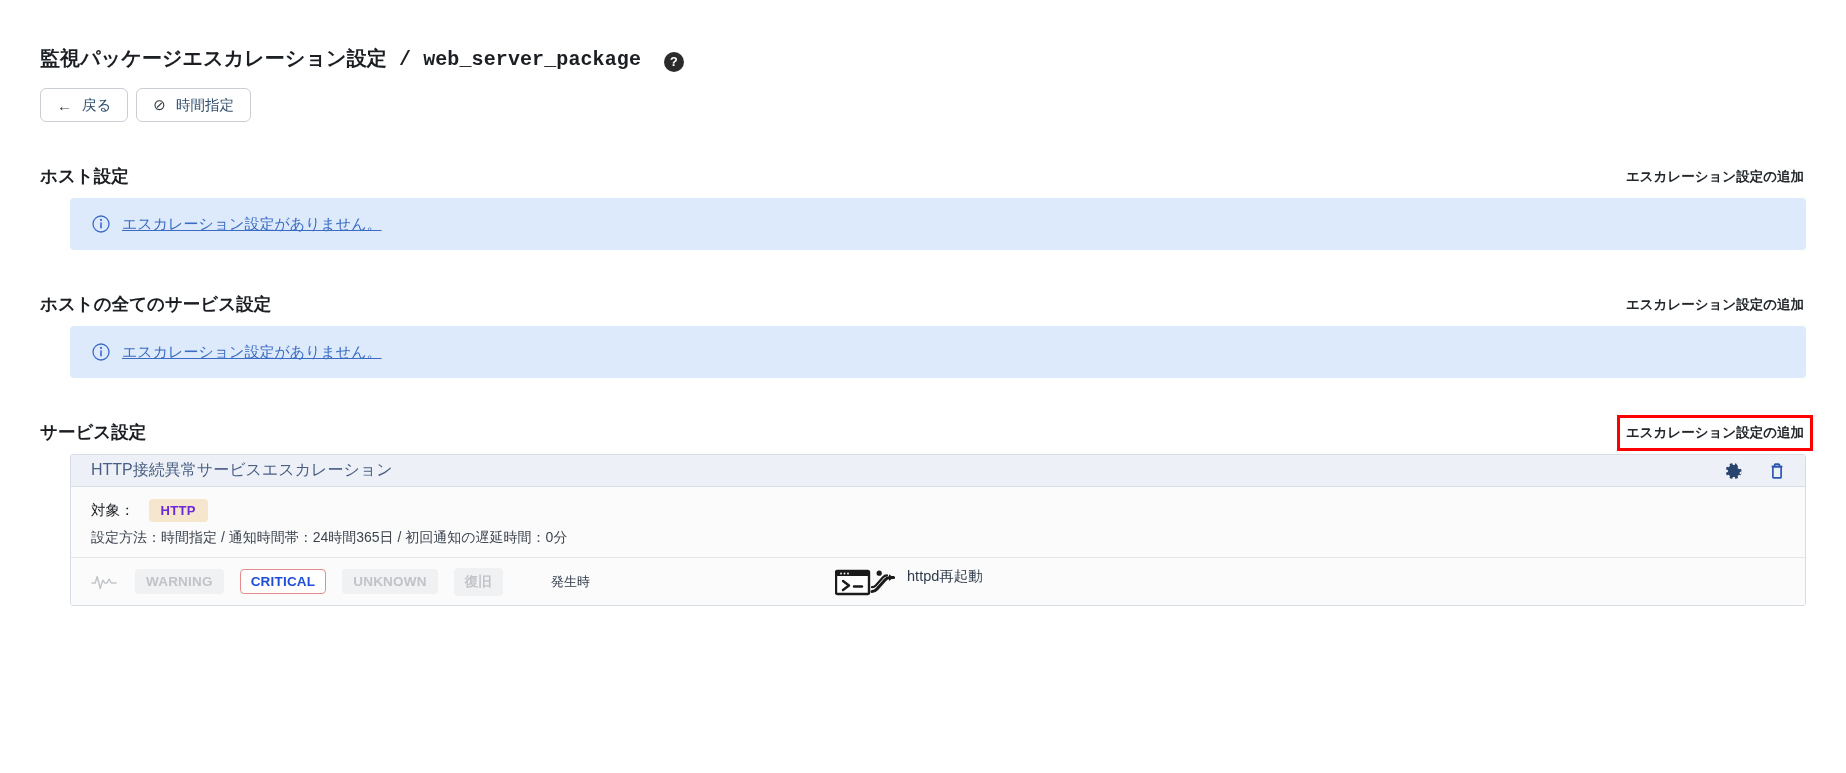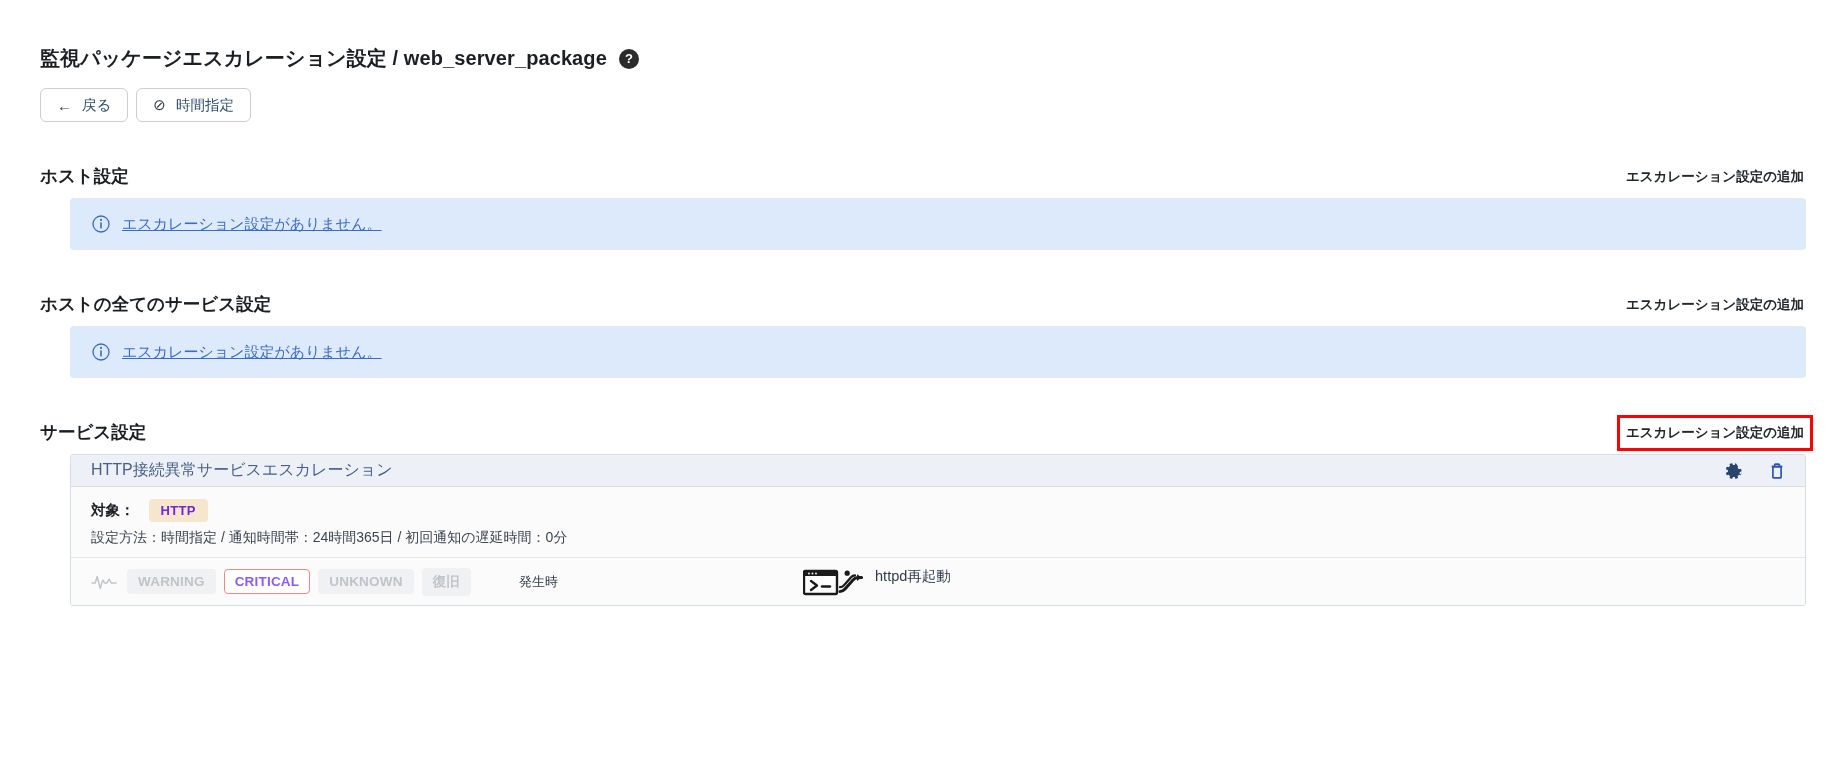--- a/index.html
+++ b/index.html
@@ -16,23 +16,24 @@
     overflow: hidden;
   }
 
   .page {
     padding: 0 40px;
   }
 
   
   .title-row {
     display: flex;
-    align-items: center;
-    gap: 12px;
+    align-items: flex-end;
+    gap: 23px;
     padding-top: 45px;
+    font-family: Liberation Mono, monospace;
   }
   .page-title {
     font-size: 20px;
     font-weight: bold;
     color: #1b1f23;
     letter-spacing: 0.1px;
     white-space: nowrap;
   }
   .help-icon {
     width: 20px;
@@ -170,21 +171,21 @@
     padding: 12px 20px 10px 20px;
     background: #fbfbfb;
   }
   .target-row {
     display: flex;
     align-items: center;
     gap: 14px;
   }
   .target-label {
     font-size: 14.5px;
-    font-weight: bold;
+    font-weight: normal;
     color: #1b1f23;
   }
   .badge-http {
     background: #f6e6cd;
     color: #6d28d9;
     font-size: 13px;
     font-weight: bold;
     border-radius: 4px;
     padding: 4px 12px;
     letter-spacing: 0.3px;
@@ -199,21 +200,21 @@
     border-top: 1px solid #e4e8ed;
     background: #fbfbfb;
     height: 48px;
     display: flex;
     align-items: center;
     padding: 0 20px;
   }
   .status-group {
     display: flex;
     align-items: center;
-    gap: 8px;
+    gap: 16px;
   }
   .pulse-icon {
     width: 26px;
     height: 20px;
     display: inline-flex;
     align-items: center;
     justify-content: center;
     color: #c2c6cb;
     margin-right: 2px;
   }
@@ -225,21 +226,21 @@
     padding: 4px 10px;
     background: #f0f1f2;
     color: #c0c4c9;
     border: 1px solid transparent;
     cursor: pointer;
     white-space: nowrap;
     letter-spacing: 0.2px;
   }
   .status-chip.active {
     background: #ffffff;
-    color: #8b5cf6;
+    color: #1d4ed8;
     border: 1px solid #e88b8b;
   }
   .timing-text {
     font-size: 13px;
     color: #2f3b4a;
     margin-left: 48px;
     white-space: nowrap;
   }
   .action-group {
     display: flex;

